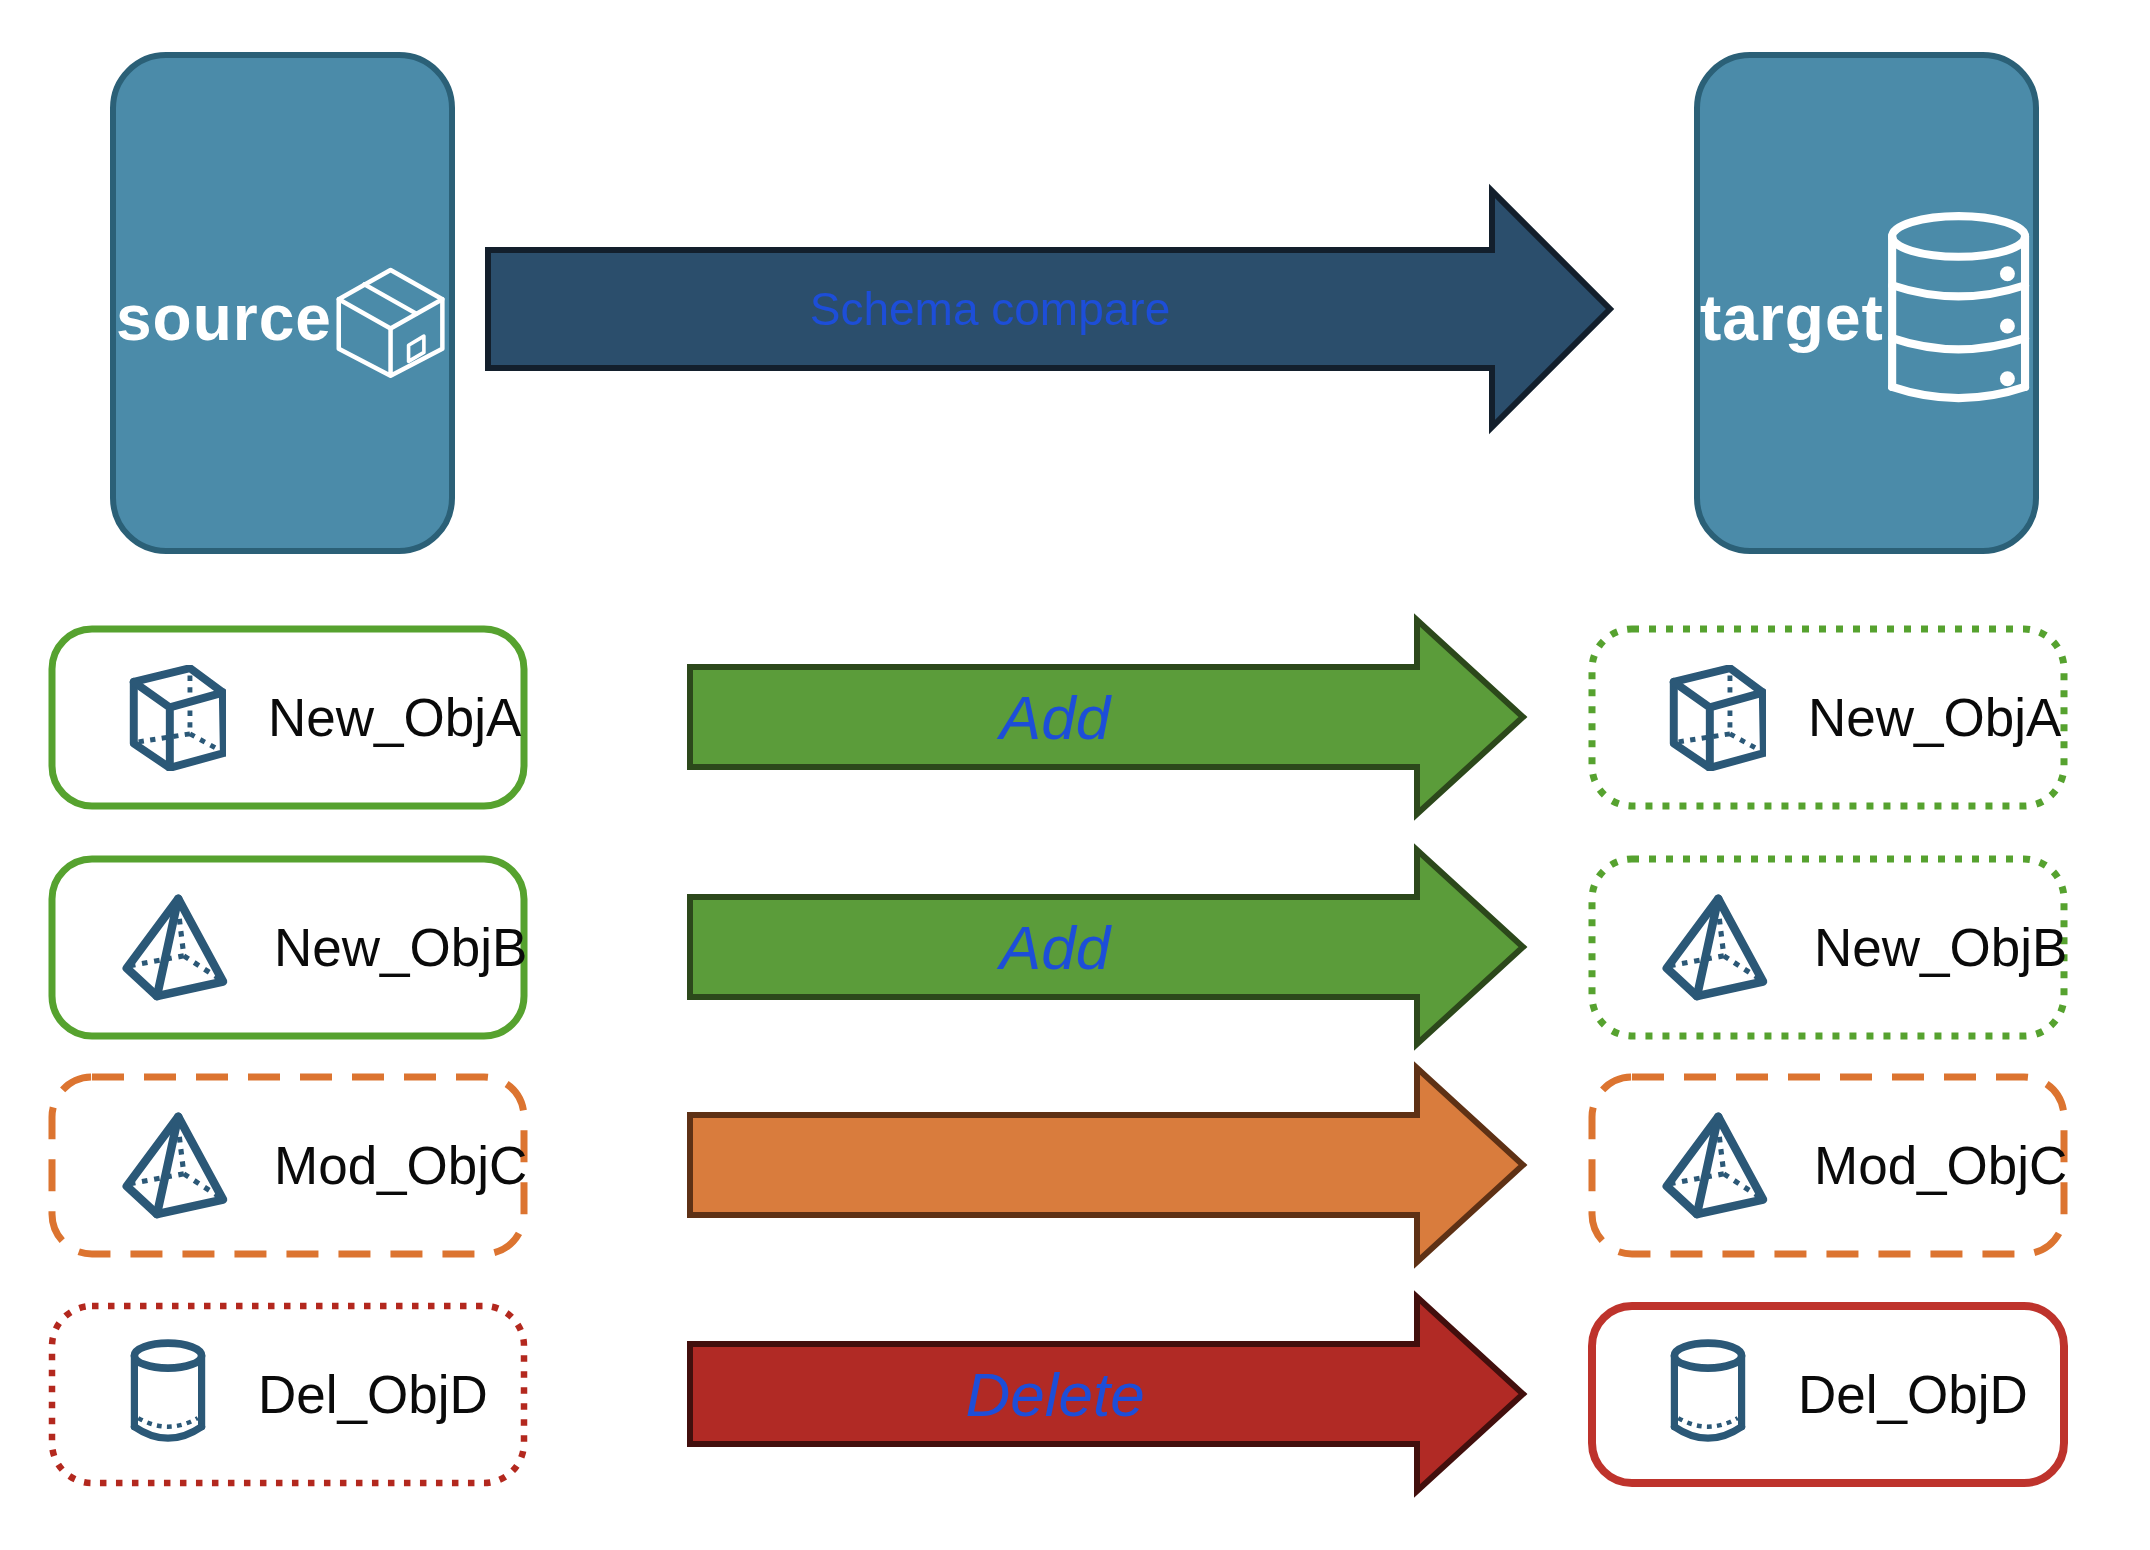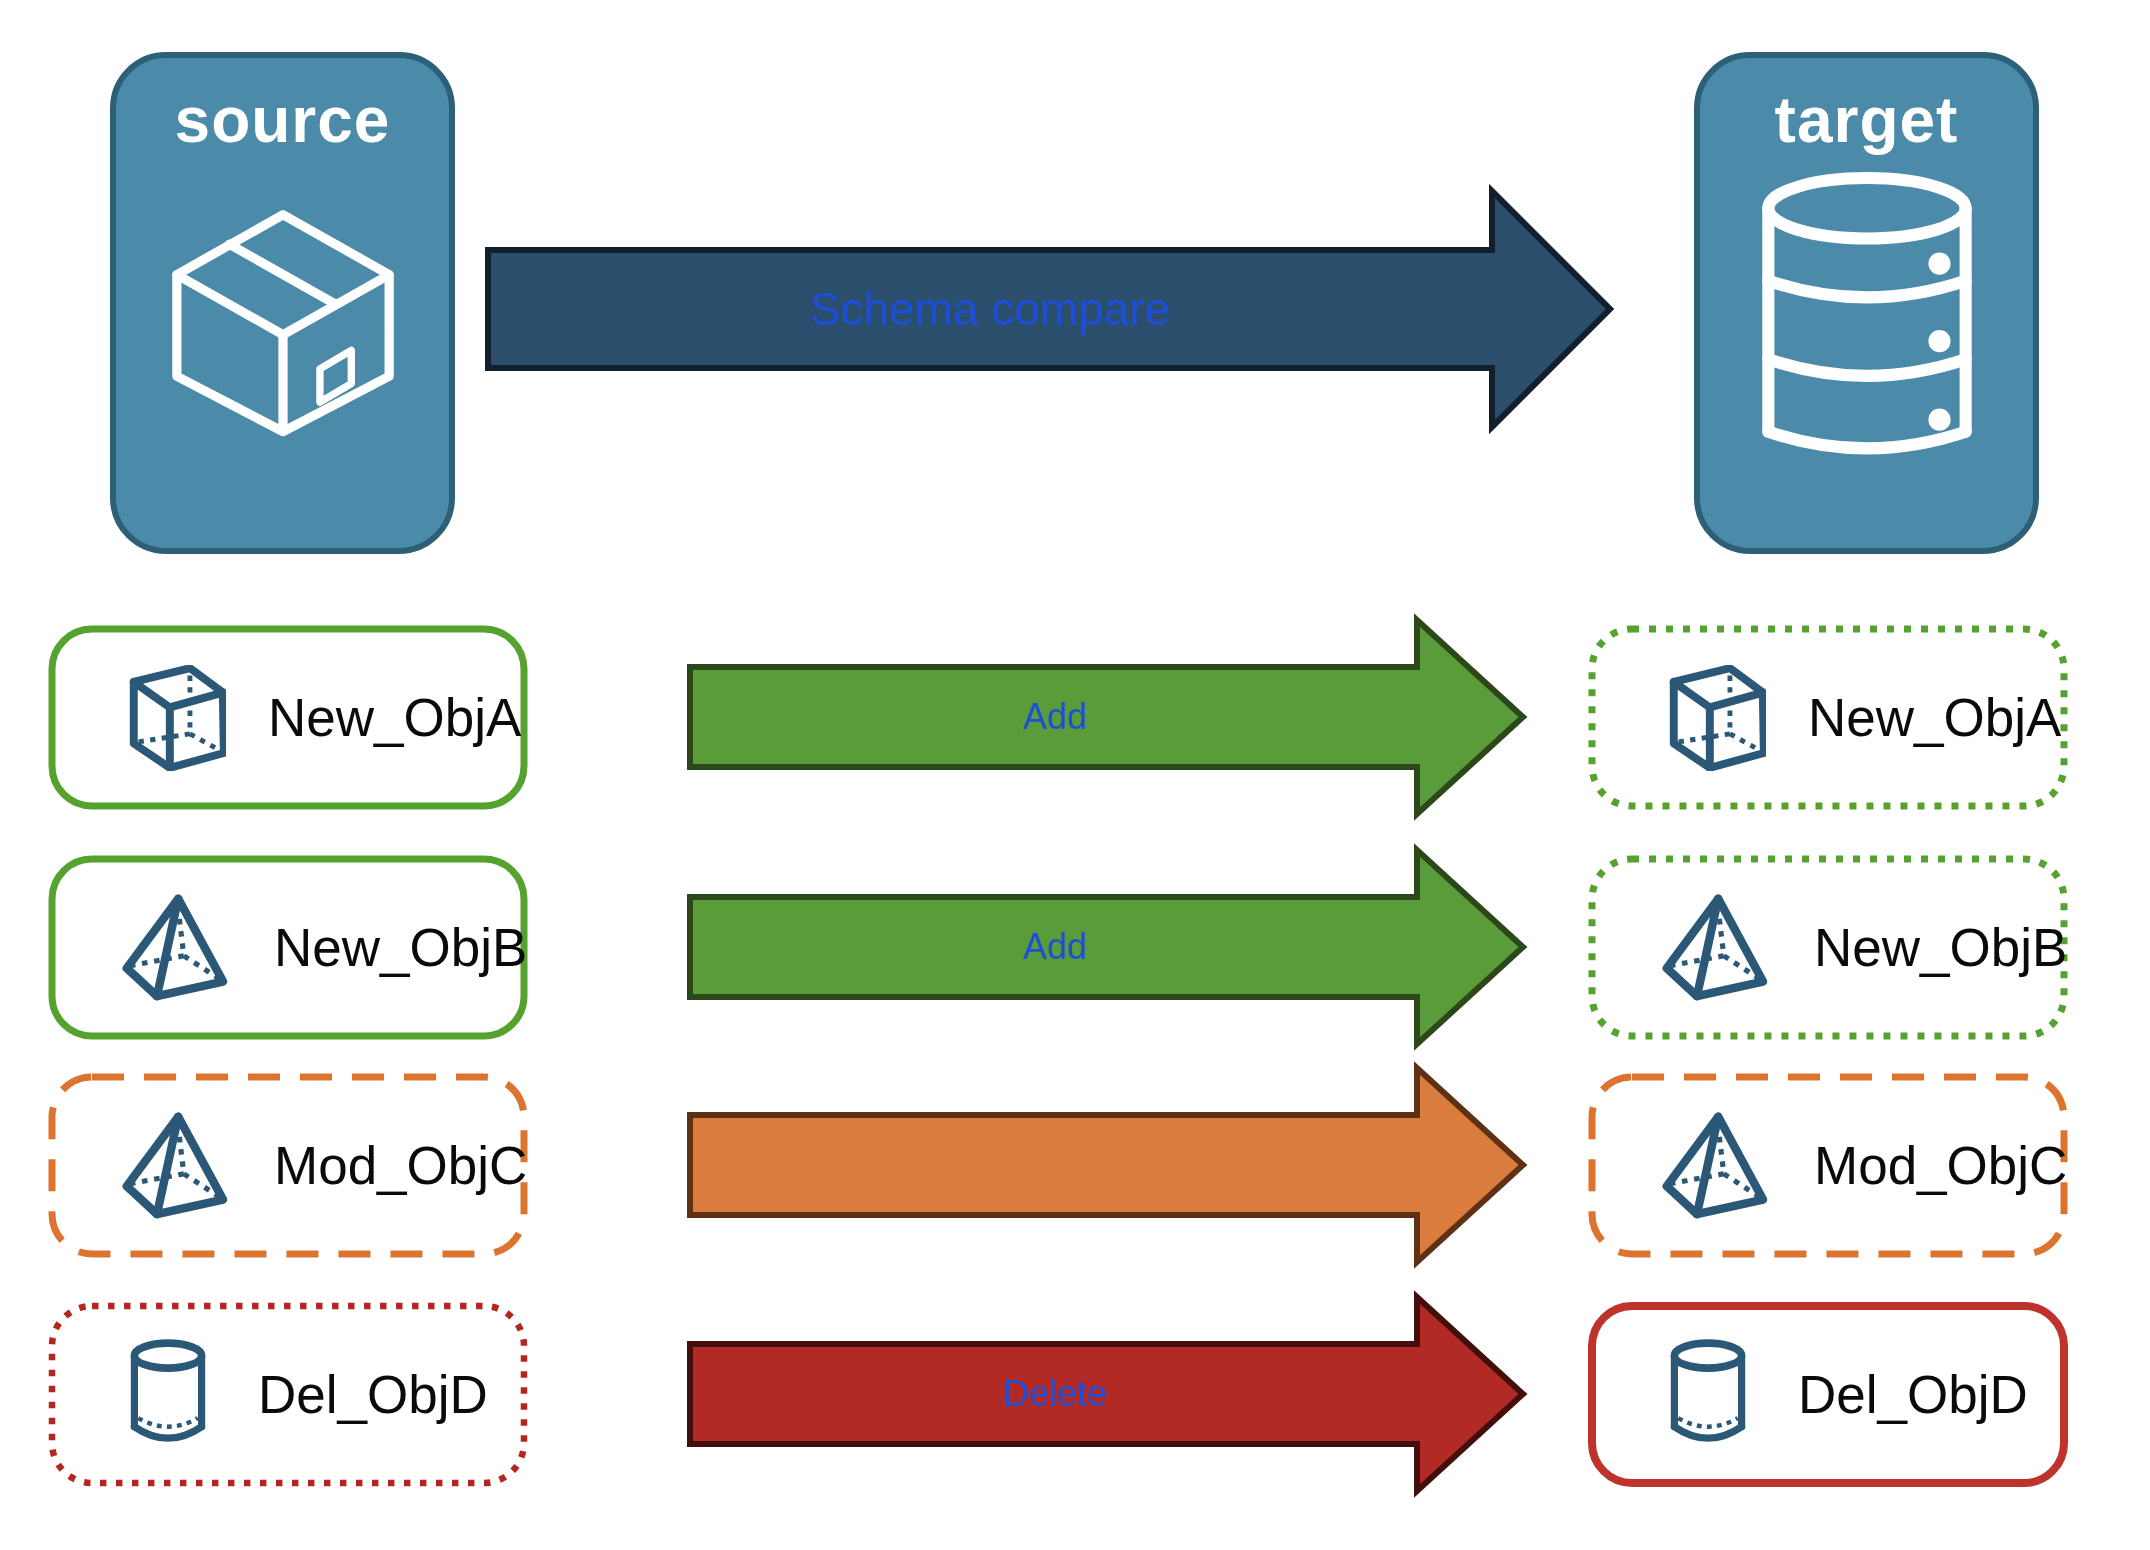--- a/index.html
+++ b/index.html
@@ -3,41 +3,41 @@
 <meta charset="utf-8">
 <style>
   html,body{margin:0;padding:0;background:#ffffff;}
   body{font-family:"Liberation Sans", sans-serif;}
   #canvas{position:relative;width:2150px;height:1550px;background:#ffffff;overflow:hidden;}
 
   
   .big-box{
     position:absolute;width:345px;height:502px;
     background:#4B8BA9;border:6px solid #2B6077;border-radius:56px;
-    box-sizing:border-box;display:flex;flex-direction:column;align-items:center;
+    box-sizing:border-box;display:flex;flex-direction:row;align-items:center;
   }
   .big-box .big-title{
     margin-top:30px;color:#ffffff;font-size:64px;font-weight:800;letter-spacing:1px;line-height:1;
   }
   .big-box .big-icon{margin-top:24px;}
 
   
   .arrow-svg{position:absolute;overflow:visible;}
   .ap{stroke-linejoin:miter;}
   .ap.navy{fill:#2B4E6C;stroke:#131F2C;stroke-width:6;}
   .ap.green{fill:#5B9C3A;stroke:#2C481B;stroke-width:6;}
   .ap.orange{fill:#D97C3D;stroke:#5E3115;stroke-width:6;}
   .ap.red{fill:#B12A25;stroke:#420F0D;stroke-width:6;}
 
   .arrow-label{
     position:absolute;display:flex;align-items:center;justify-content:center;
     color:#1d4ed8;
   }
   .arrow-label.main{width:1004px;height:118px;font-size:46px;}
-  .arrow-label.row{width:730px;height:100px;font-size:36px;}
+  .arrow-label.row{width:730px;height:100px;font-size:62px;font-style:italic;}
 
   
   .obj-box{position:absolute;width:480px;height:185px;}
   .obj-box .bsvg{position:absolute;left:0;top:0;width:480px;height:185px;}
   .br{fill:#ffffff;stroke-width:7;stroke-linecap:butt;}
   .b-green-solid{stroke:#56A22F;}
   .b-green-dotted{stroke:#56A22F;stroke-dasharray:7 10;}
   .b-orange-dashed{stroke:#DC7430;stroke-dasharray:32 20;}
   .b-red-dotted{stroke:#B3281E;stroke-width:6.5;stroke-dasharray:6.5 9.5;}
   .b-red-solid{stroke:#BE332C;stroke-width:8;}

